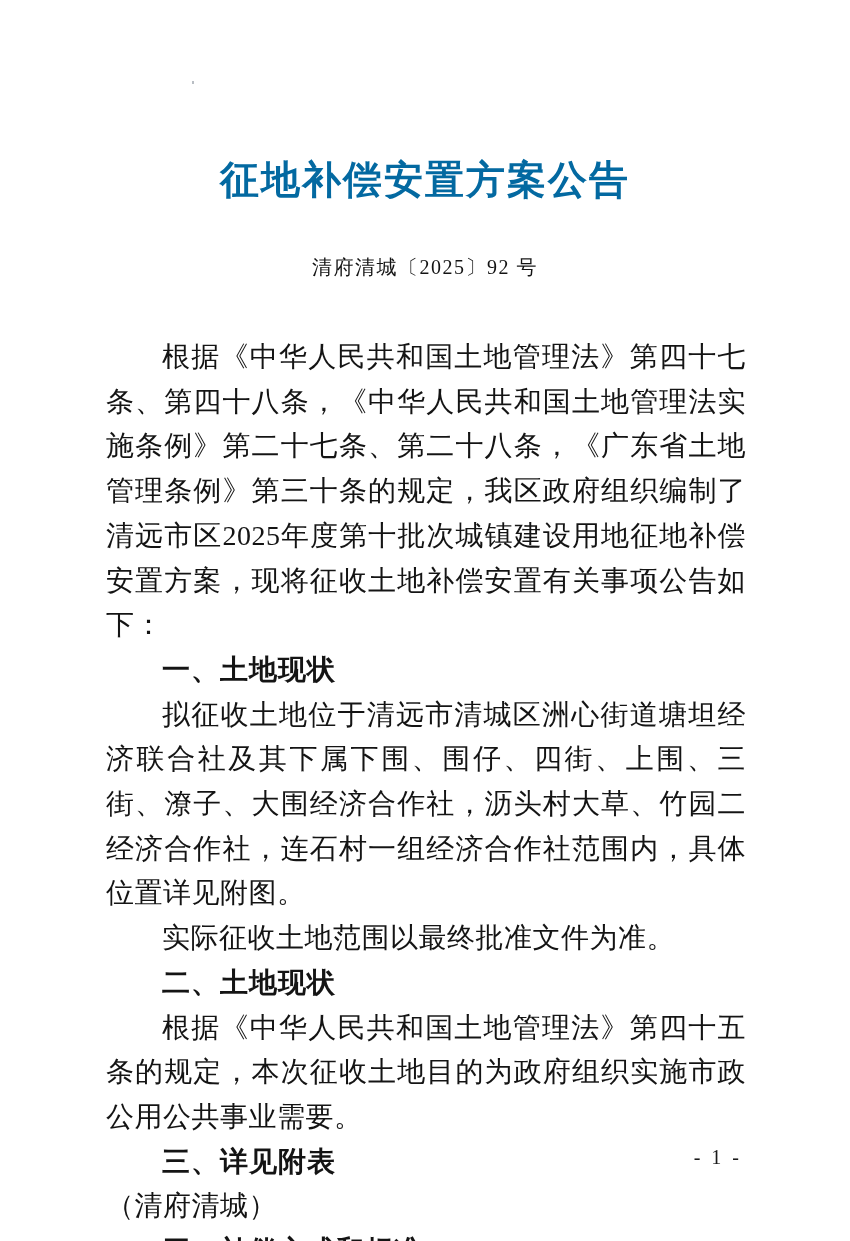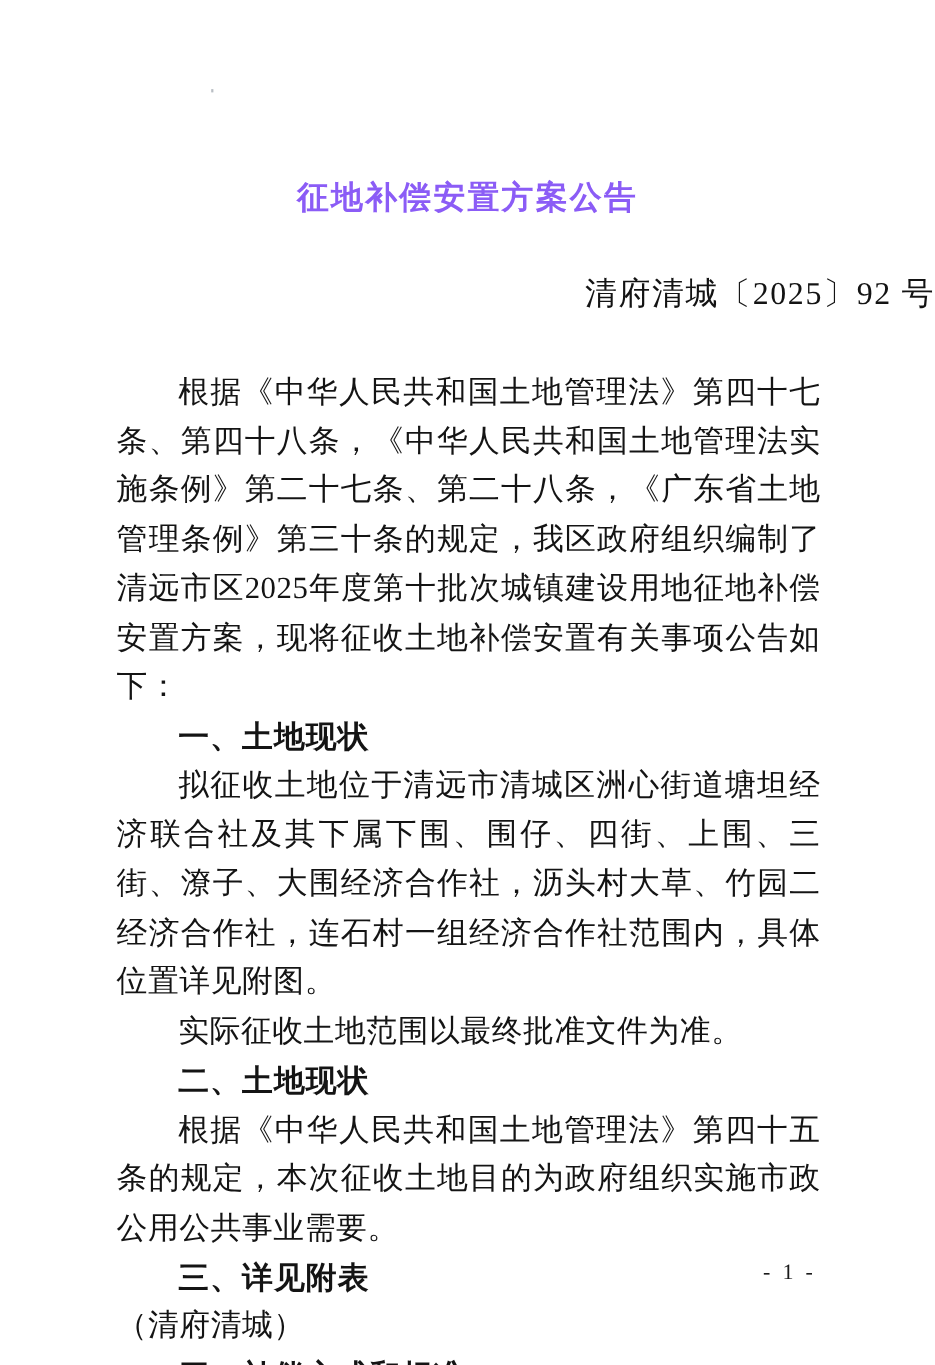--- a/index.html
+++ b/index.html
@@ -12,31 +12,31 @@
     margin: 0 auto;
     background: #ffffff;
     color: #161616;
     font-family: "Liberation Serif", "DejaVu Serif", serif;
     overflow: hidden;
   }
 
   .doc-title {
     padding-top: 157px;
     text-align: center;
-    font-size: 29px;
+    font-size: 39px;
     line-height: 46px;
     font-weight: bold;
     letter-spacing: 2px;
-    color: #8b5cf6;
+    color: #0369a1;
   }
 
   .doc-number {
     margin-top: 49px;
-    text-align: right;
-    font-size: 29px;
+    text-align: center;
+    font-size: 20px;
     line-height: 30px;
     letter-spacing: 1.5px;
     color: #131313;
   }
 
   .doc-body {
     margin: 53px 104px 0 106px;
     font-size: 28px;
     line-height: 44.7px;
     text-align: justify;

